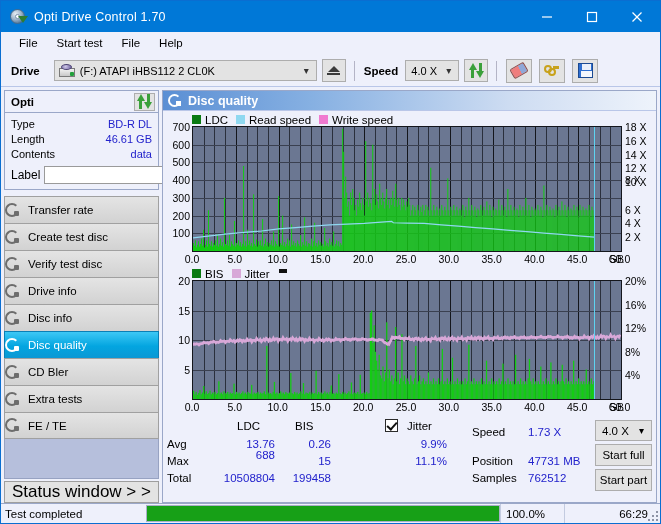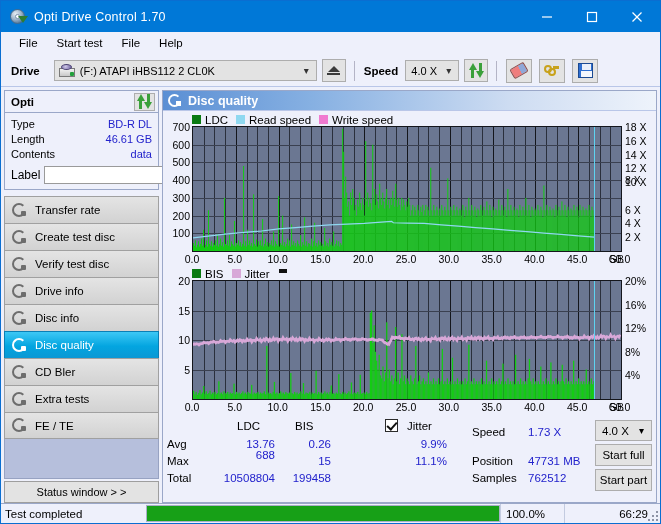--- a/index.html
+++ b/index.html
@@ -197,21 +197,21 @@
   .cd-mini:after {
     content: ""; position: absolute; left: 5px; top: 5px; width: 4px; height: 4px;
     border-radius: 50%; background: #f4f4ee; border: 1px solid #8a8020;
   }
 
   .navlist { margin-top: 6px; display: flex; flex-direction: column; }
   .nav {
     height: 27px; display: flex; align-items: center;
     background: linear-gradient(#e4e4e4, #d2d2d2);
     border: 1px solid #a0a0a0; border-bottom: none;
-    padding-left: 7px; font-size: 11.5px; color: #000;
+    padding-left: 0; font-size: 11.5px; color: #000;
   }
   .nav:last-child { border-bottom: 1px solid #a0a0a0; }
   .nav.active {
     background: linear-gradient(#3dc8f5, #03a5e0 55%, #0b98d4);
     color: #ffffff; border-color: #0a7fb5;
   }
   .nav-ic { width: 15px; height: 15px; margin-right: 8px; position: relative; flex: 0 0 auto; }
   .nav-ic .ring {
     position: absolute; left: 0; top: 0; width: 14px; height: 14px;
     border-radius: 50%; border: 2px solid #6d6d6d;
@@ -221,21 +221,21 @@
   .nav-ic .dot {
     position: absolute; left: 9px; top: 8px; width: 5px; height: 5px;
     background: #6d6d6d; border-radius: 1px;
   }
   .nav.active .nav-ic .dot { background: #ffffff; }
 
   .left-spacer { flex: 1 1 auto; background: #b6bfdc; border: 1px solid #97a2c2; border-top: none; min-height: 8px; }
   .statuswin {
     height: 22px; background: #e3e3e3; border: 1px solid #9e9e9e;
     display: flex; align-items: center; justify-content: center;
-    font-size: 11px; margin-top: 2px; flex: 0 0 auto;
+    font-size: 17px; margin-top: 2px; flex: 0 0 auto;
   }
 
   
   .right {
     flex: 1 1 auto; border: 1px solid #9aa7c8; background: #eef0fb;
     display: flex; flex-direction: column; min-width: 0;
   }
   .dq-head {
     height: 20px; flex: 0 0 auto;
     background: linear-gradient(90deg, #5b8fd4 0%, #86b0e2 30%, #cddcf2 70%, #eef3fb 100%);

